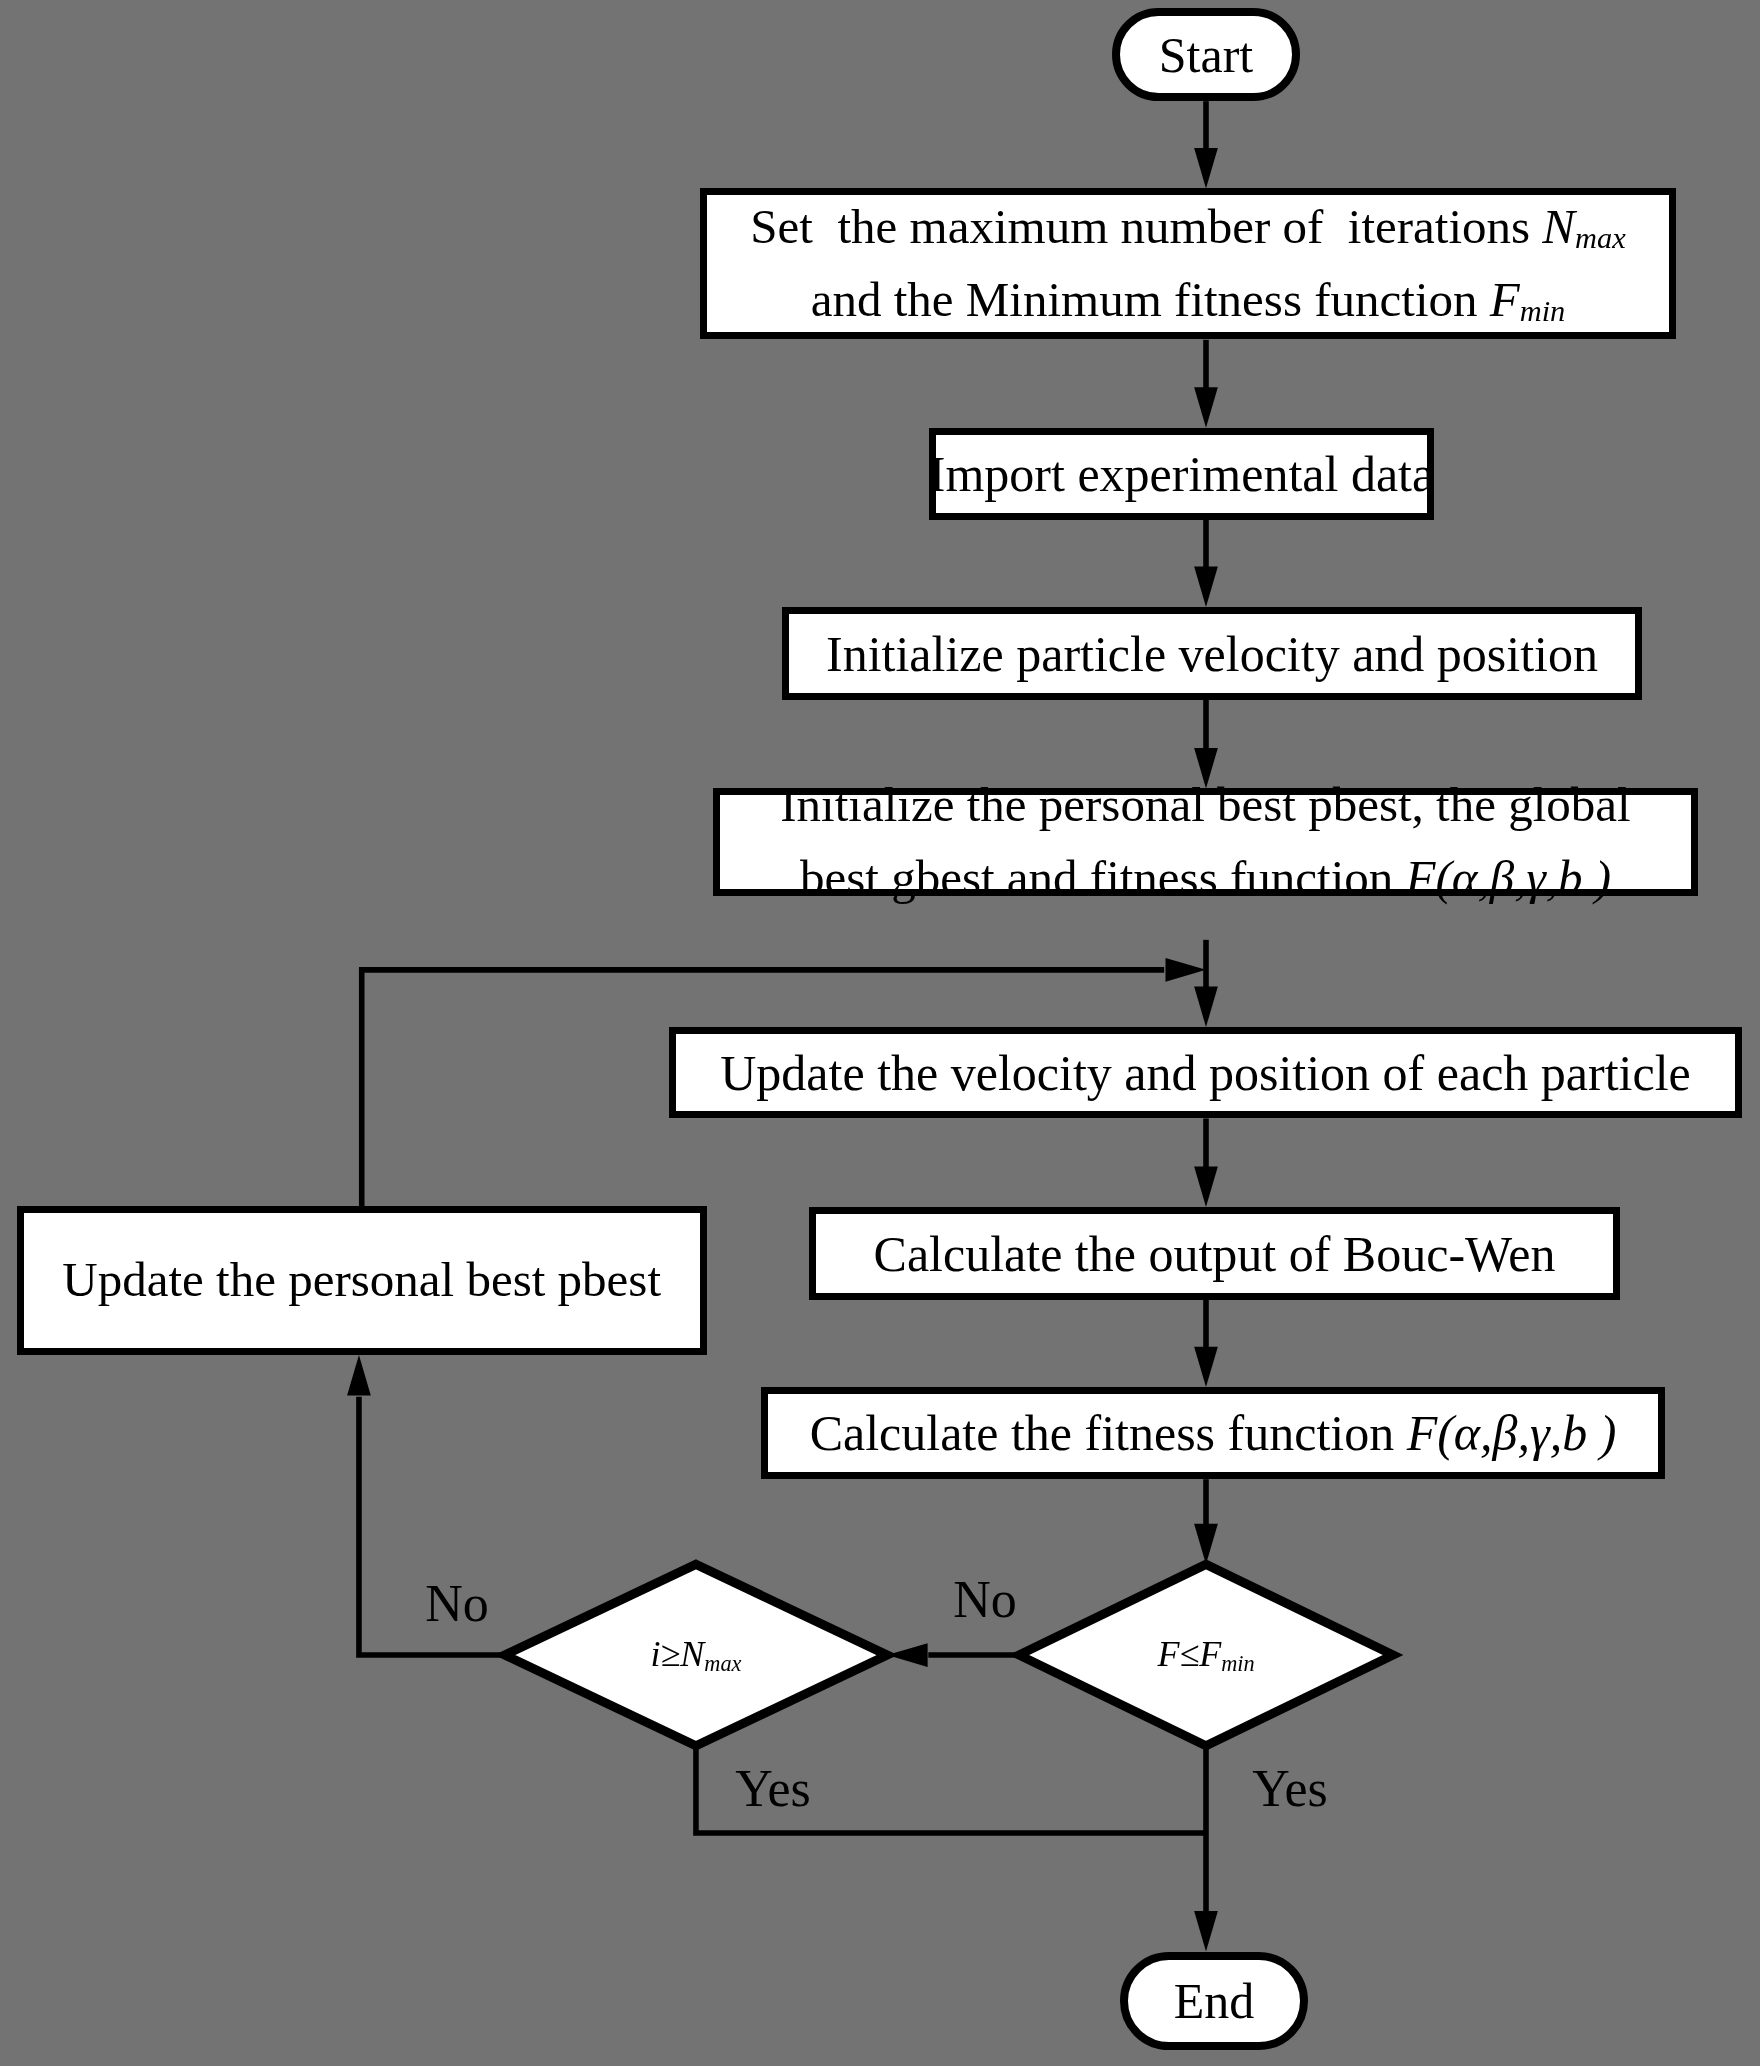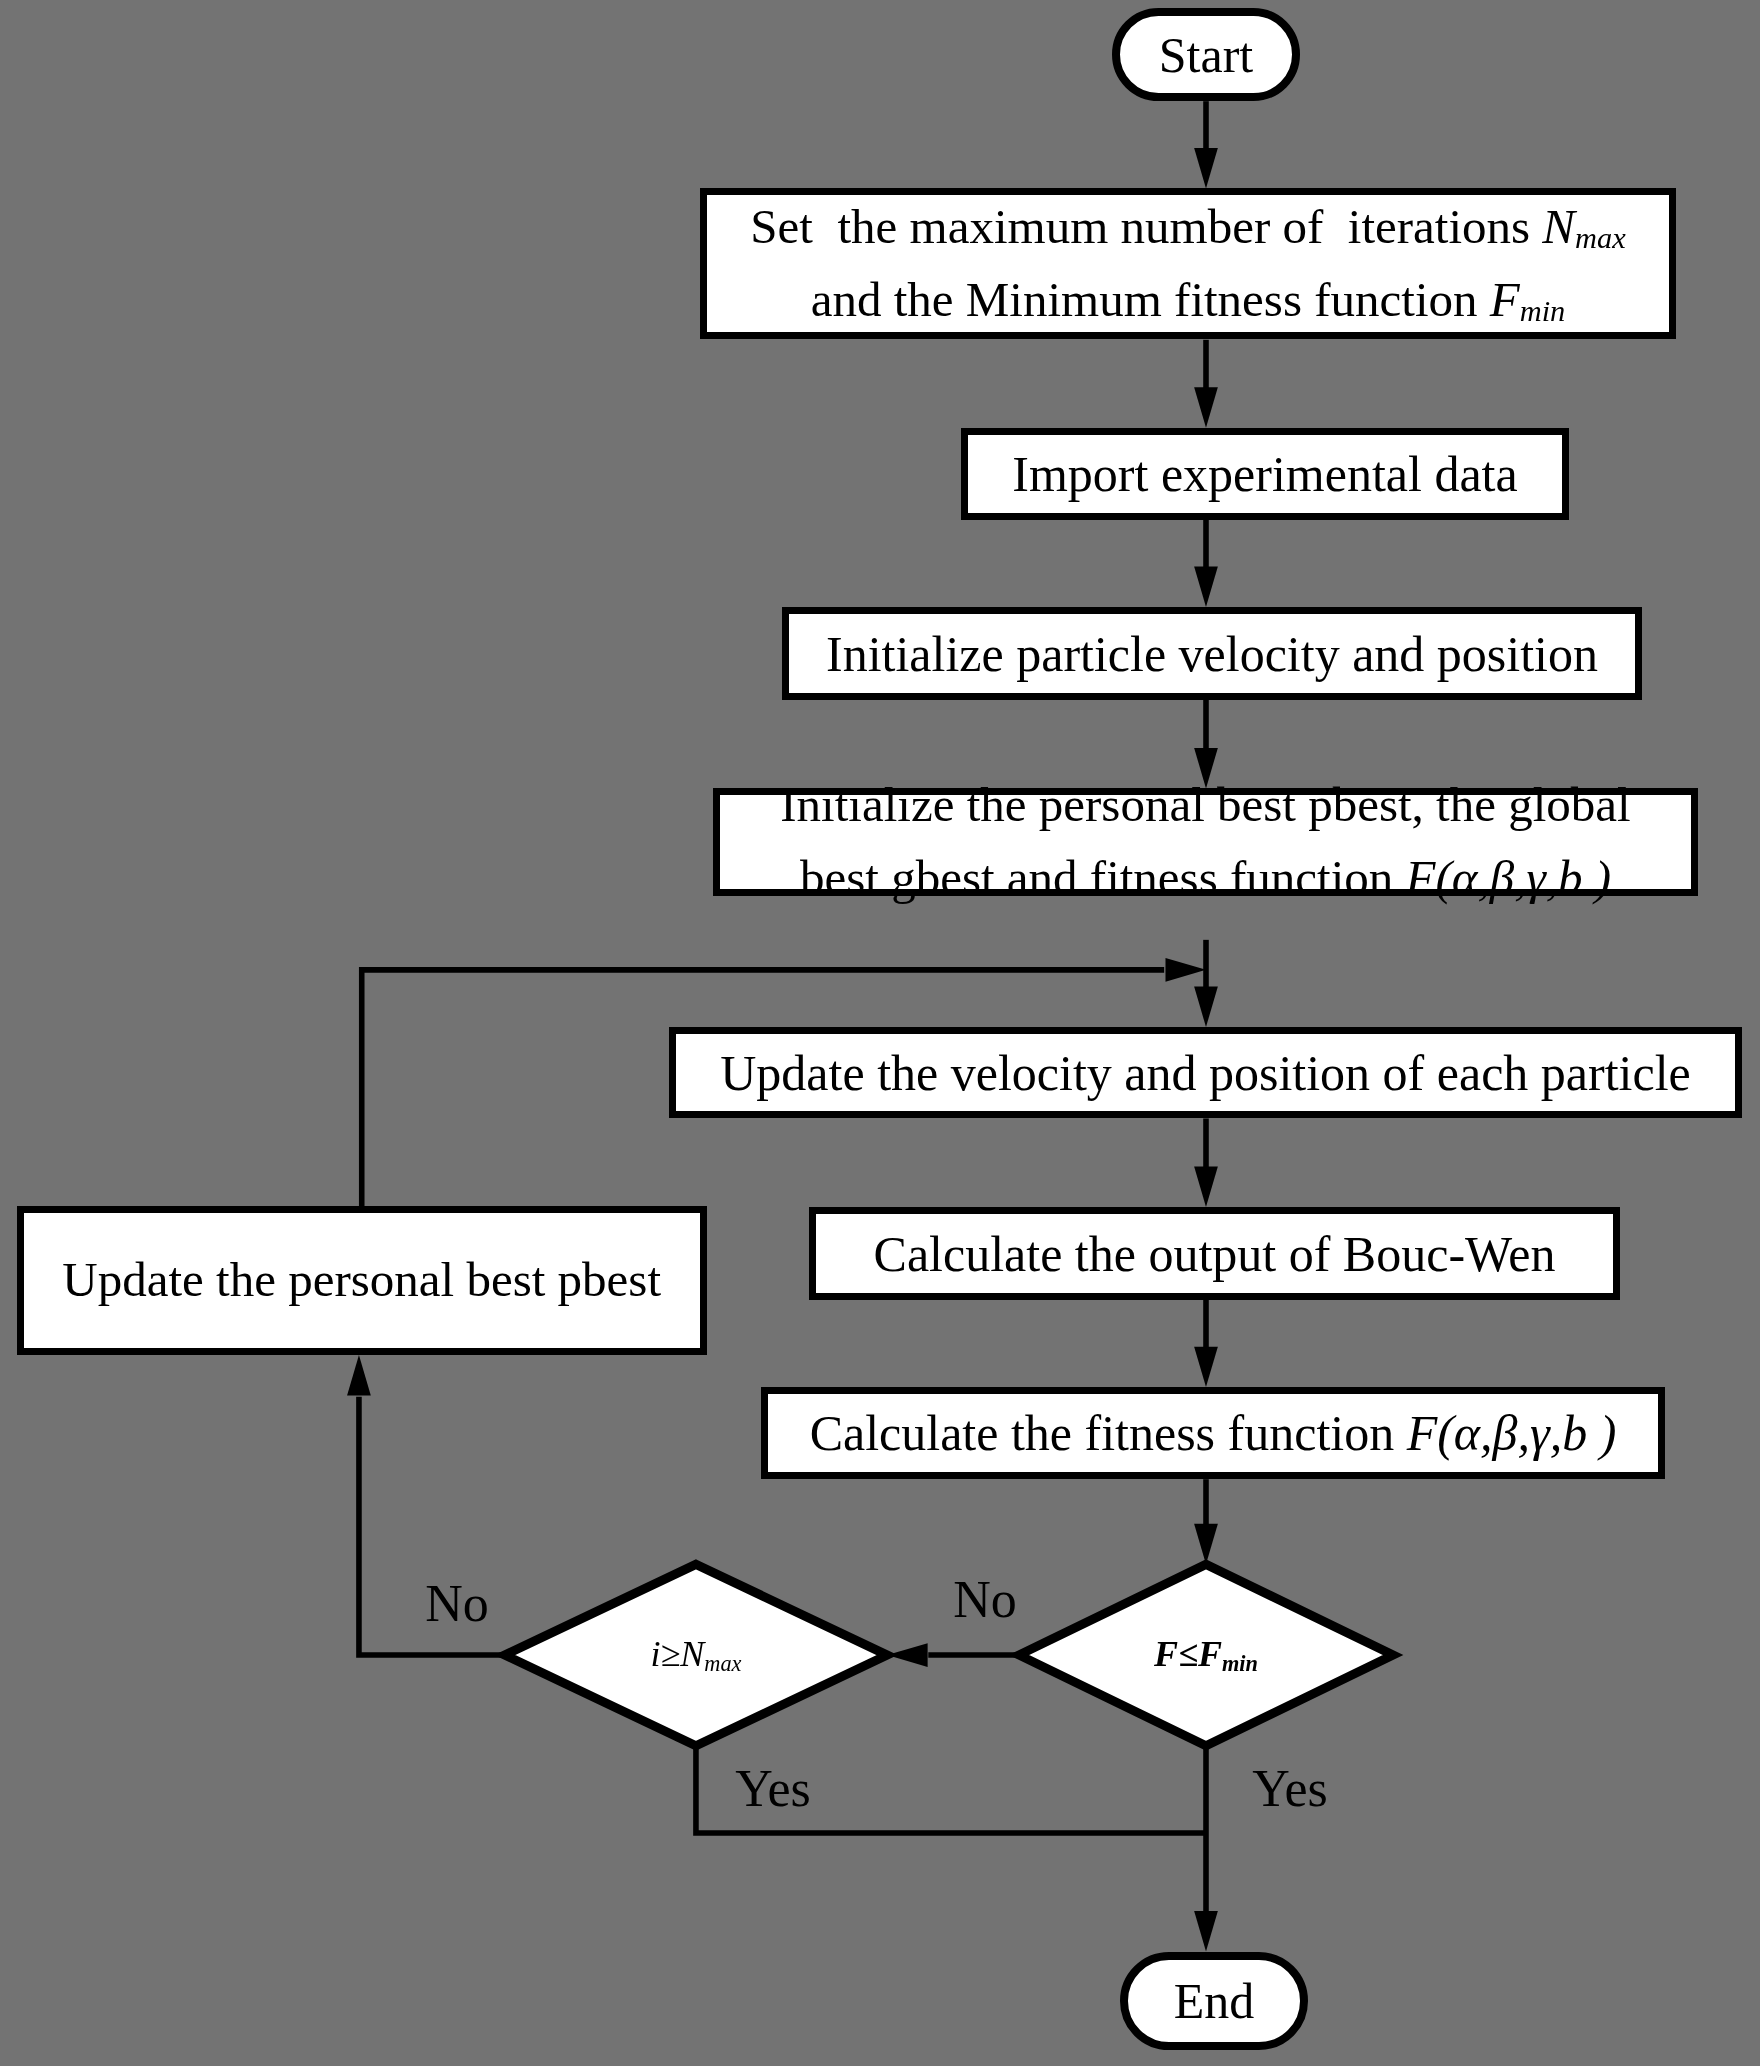--- a/index.html
+++ b/index.html
@@ -66,21 +66,21 @@
 
   <div class="node stadium" style="left:1112px;top:8.4px;width:188px;height:93px;">
     <span>Start</span>
   </div>
 
   <div class="node" style="left:700px;top:188px;width:976px;height:151px;font-size:49px;">
     <span class="bline"><span>Set  the maximum number of  iterations </span><span class="it">N</span><span class="sub">max</span></span>
     <span class="bline"><span>and the Minimum fitness function </span><span class="it">F</span><span class="sub">min</span></span>
   </div>
 
-  <div class="node" style="left:961px;top:428px;width:608px;height:92px;">
+  <div class="node" style="left:929px;top:428px;width:505px;height:92px;">
     <span class="nowrap">Import experimental data</span>
   </div>
 
   <div class="node" style="left:782px;top:607px;width:860px;height:93px;">
     <span class="nowrap">Initialize particle velocity and position</span>
   </div>
 
   <div class="node" style="left:713px;top:788px;width:985px;height:108px;font-size:49px;">
     <span class="bline nowrap">Initialize the personal best pbest, the global</span>
     <span class="bline nowrap"><span>best gbest and fitness function </span><span class="it">F(α,β,γ,b )</span></span>
@@ -95,21 +95,21 @@
   </div>
 
   <div class="node" style="left:761px;top:1387px;width:904px;height:92px;">
     <span class="nowrap"><span>Calculate the fitness function </span><span class="it">F(α,β,γ,b )</span></span>
   </div>
 
   <div class="node" style="left:16.7px;top:1206px;width:690px;height:149px;font-size:49px;">
     <span class="bline nowrap">Update the personal best pbest</span>
   </div>
 
-  <div class="dlabel" style="left:1206px;top:1655px;font-weight:bold;">
+  <div class="dlabel" style="left:1206px;top:1655px;">
     <span class="it">F</span><span class="it">≤</span><span class="it">F</span><span class="sub">min</span>
   </div>
   <div class="dlabel" style="left:696px;top:1655px;">
     <span class="it">i</span><span class="it">≥</span><span class="it">N</span><span class="sub">max</span>
   </div>
 
   <div class="lbl" style="left:457px;top:1603px;">No</div>
   <div class="lbl" style="left:985px;top:1599px;">No</div>
   <div class="lbl" style="left:773px;top:1788px;">Yes</div>
   <div class="lbl" style="left:1290px;top:1788px;">Yes</div>

